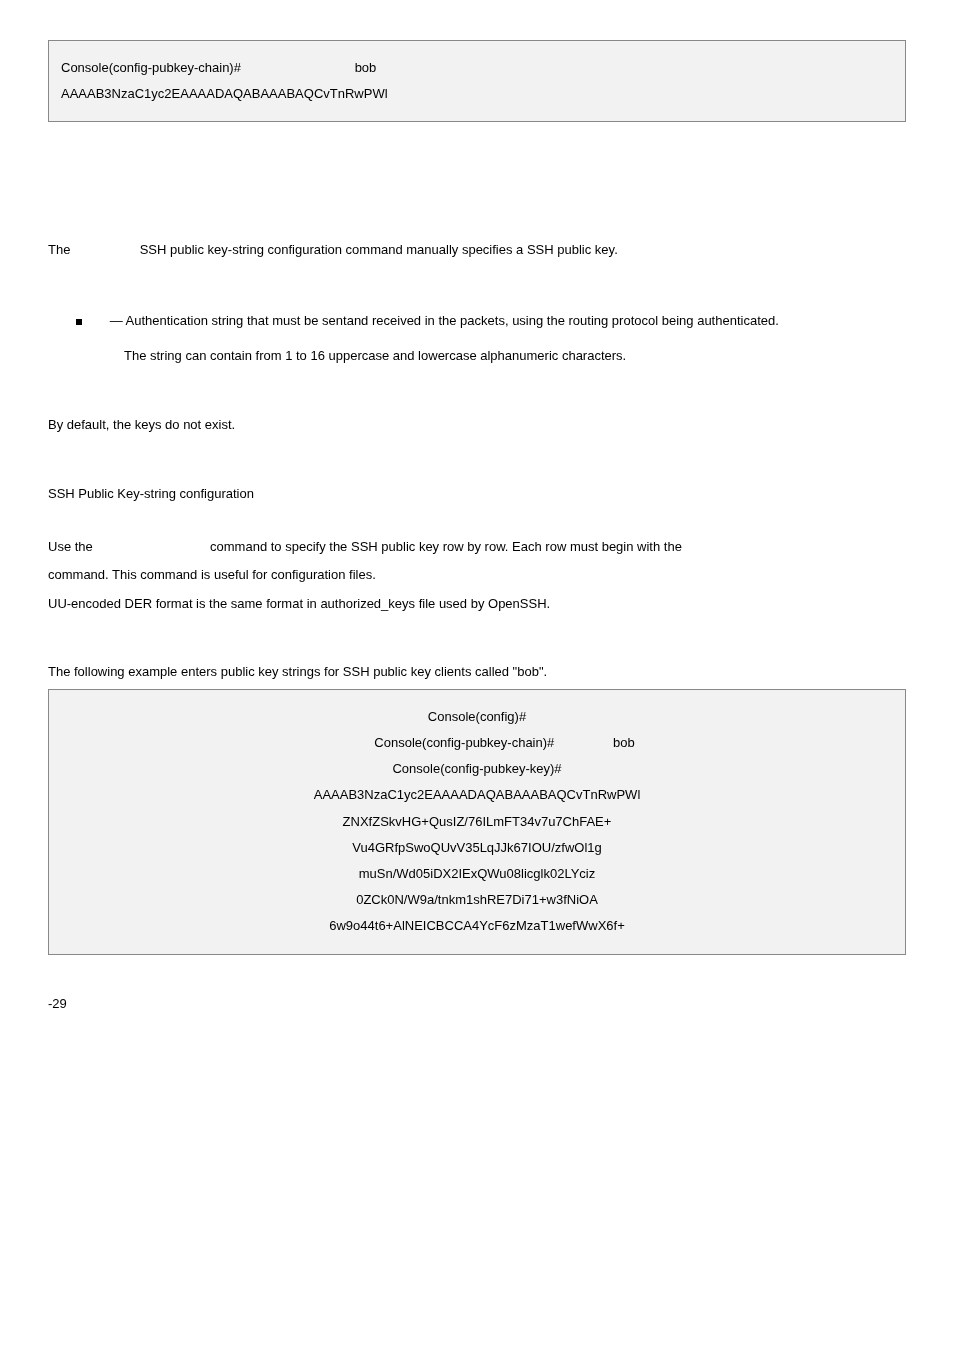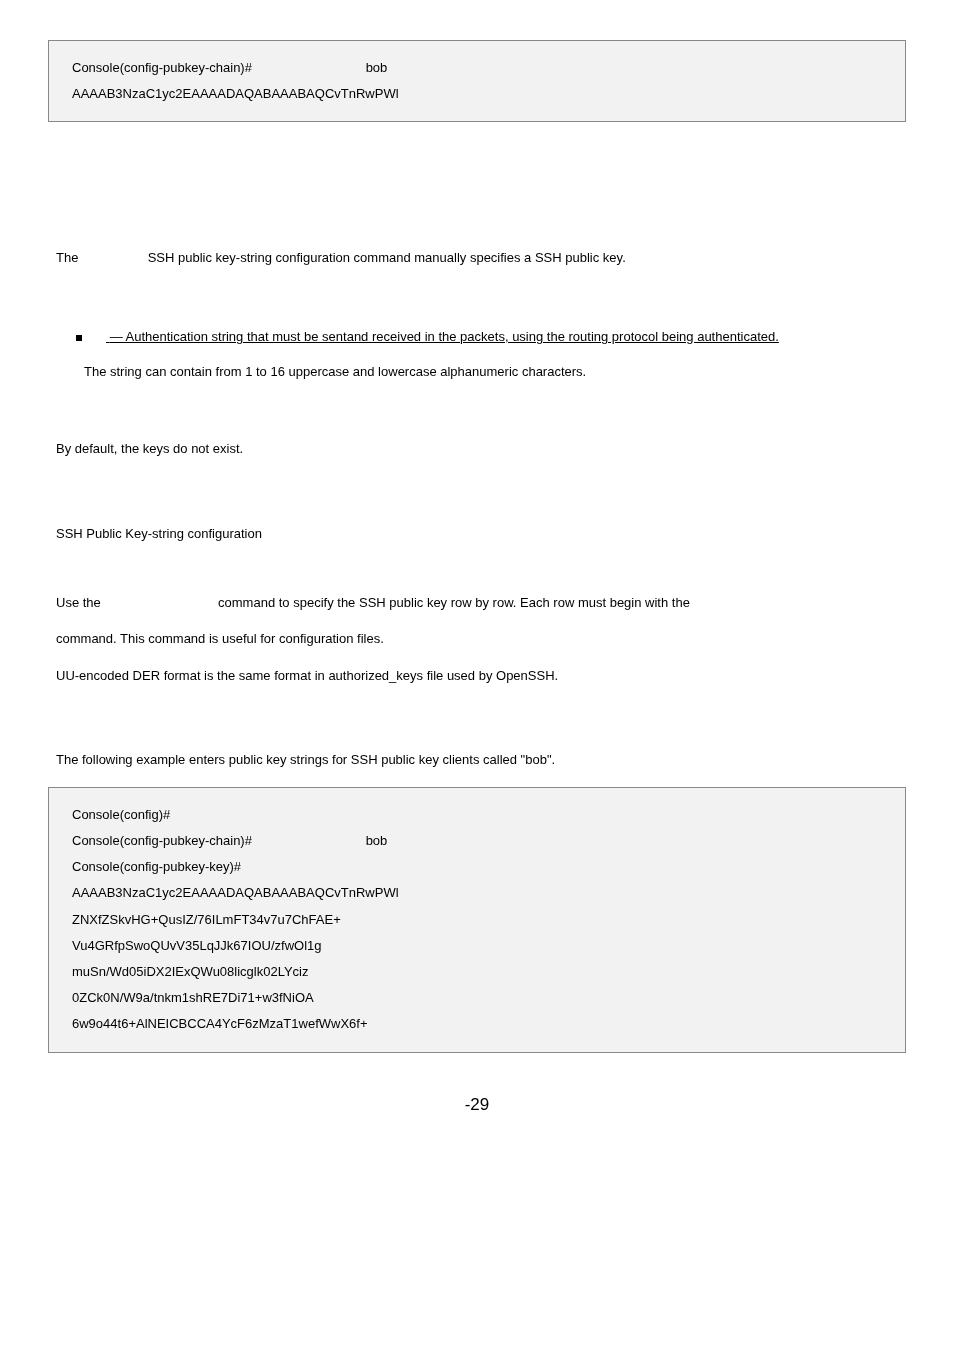--- a/index.html
+++ b/index.html
@@ -8,21 +8,21 @@
     font-family: Arial, Helvetica, sans-serif;
     font-size: 13px;
     color: #000;
     background: #fff;
     line-height: 1.4;
     width: 858px;
   }
   .code-box {
     border: 1px solid #888;
     background: #f2f2f2;
-    padding: 10px 23px;
+    padding: 10px 12px;
     margin-bottom: 4px;
   }
   .code-line {
     margin: 8px 0;
     font-family: Arial, Helvetica, sans-serif;
     font-size: 13px;
   }
   .code-cell-left {
     display: inline-block;
     width: 290px;
@@ -30,47 +30,46 @@
   .section-gap-large {
     height: 110px;
   }
   .section-gap-med {
     height: 40px;
   }
   .section-gap-small {
     height: 24px;
   }
   p {
-    margin: 8px;
+    margin: 0;
     line-height: 2.2;
   }
   .page-num {
-    text-align: center;
+    text-align: left;
     margin-top: 40px;
-    font-size: 17px;
+    font-size: 13px;
   }
   .bullet-icon {
     display: inline-block;
     width: 6px;
     height: 6px;
     background: #000;
     vertical-align: middle;
     margin-right: 24px;
     margin-left: 28px;
   }
   .li-block {
     line-height: 2.4;
     margin-bottom: 4px;
-    text-decoration: underline;
   }
   .li-text {
     display: inline;
   }
   .li-cont {
-    margin-left: 36px;
+    margin-left: 76px;
     line-height: 2.4;
   }
 </style>
 </head>
 <body>
 
 <div class="code-box">
   <div class="code-line">
     <span class="code-cell-left">Console(config-pubkey-chain)#</span>
     <span>bob</span>
@@ -111,21 +110,21 @@
   <span style="display:inline-block;width:110px;"></span>
   <span>command to specify the SSH public key row by row. Each row must begin with the</span>
 </p>
 <p>command. This command is useful for configuration files.</p>
 <p>UU-encoded DER format is the same format in authorized_keys file used by OpenSSH.</p>
 
 <div class="section-gap-med"></div>
 
 <p>The following example enters public key strings for SSH public key clients called "bob".</p>
 
-<div class="code-box" style="margin-top:12px;">
+<div class="code-box" style="margin-top:2px;text-align:center;">
   <div class="code-line">Console(config)#</div>
   <div class="code-line">
     <span class="code-cell-left">Console(config-pubkey-chain)#</span>
     <span>bob</span>
   </div>
   <div class="code-line">Console(config-pubkey-key)#</div>
   <div class="code-line">AAAAB3NzaC1yc2EAAAADAQABAAABAQCvTnRwPWl</div>
   <div class="code-line">ZNXfZSkvHG+QusIZ/76ILmFT34v7u7ChFAE+</div>
   <div class="code-line">Vu4GRfpSwoQUvV35LqJJk67IOU/zfwOl1g</div>
   <div class="code-line">muSn/Wd05iDX2IExQWu08licglk02LYciz</div>

